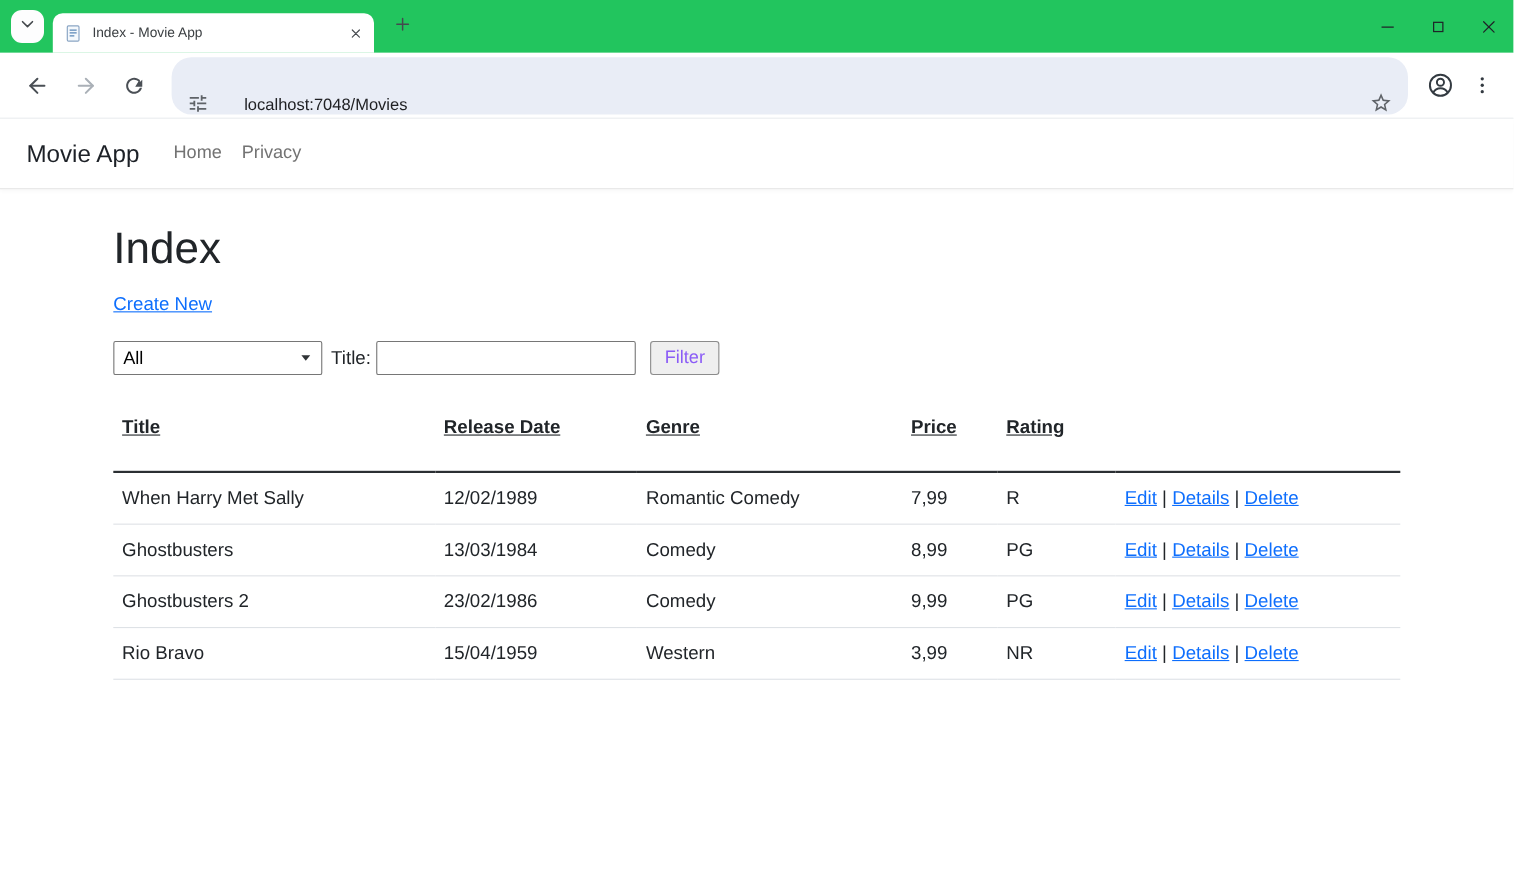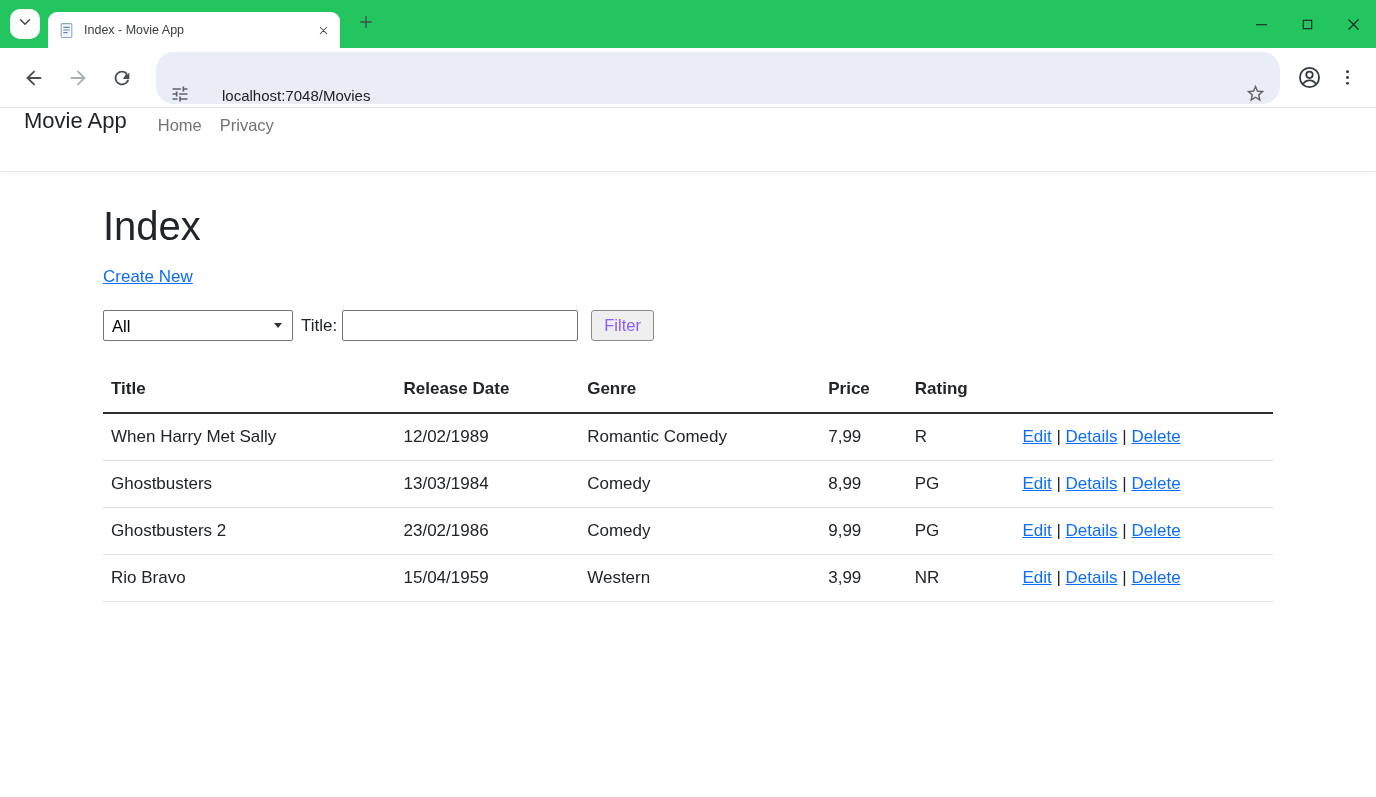--- a/index.html
+++ b/index.html
@@ -117,21 +117,21 @@
   
   .page {
     height: 689px;
     display: flex;
     flex-direction: column;
     background: #fff;
   }
   .site-navbar {
     height: 64px;
     flex: none;
-    display: flex; 
+    display: flex; align-items: center;
     padding: 0 24px;
     border-bottom: 1px solid #e7e7e7;
     box-shadow: 0 2px 4px rgba(0,0,0,.035);
     background: #fff;
   }
   .brand {
     font-size: 22px;
     color: #1d2127;
     text-decoration: none;
     margin-right: 22px;
@@ -200,22 +200,23 @@
     border-radius: 3px;
     color: #8b5cf6;
     cursor: pointer;
   }
 
   table.movies { width: 100%; margin-top: 28px; border-collapse: collapse; font-size: 17px; }
   table.movies th {
     text-align: left;
     font-weight: 700;
     color: #212529;
-    padding: 10px 8px 13px;
+    padding: 10px 8px 29px;
     border-bottom: 2px solid #2b2f33;
+    text-decoration: underline;
   }
   table.movies td {
     padding: 13px 8px;
     border-bottom: 1px solid #dee2e6;
     color: #212529;
   }
   table.movies .sep { color: #212529; }
   col.c-title { width: 25%; }
   col.c-date { width: 15.7%; }
   col.c-genre { width: 20.6%; }

